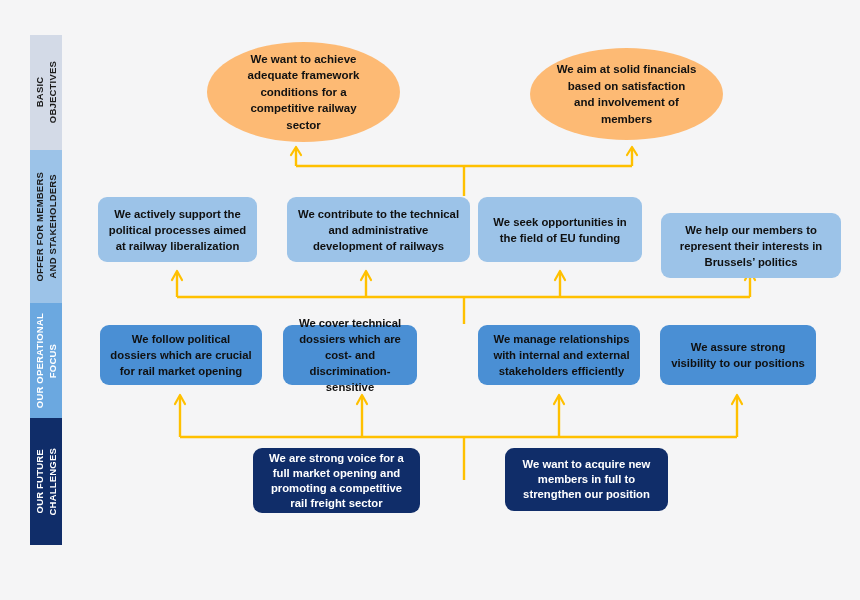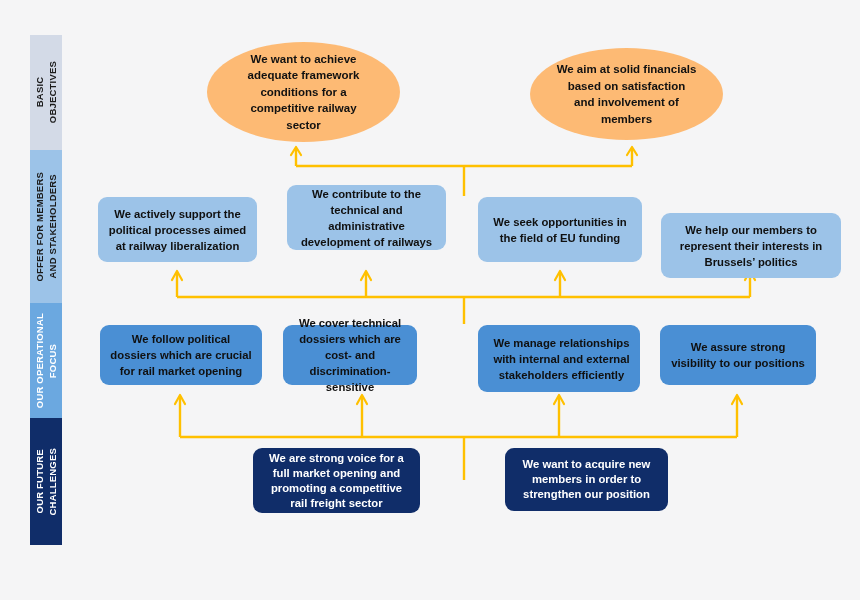--- a/index.html
+++ b/index.html
@@ -90,28 +90,28 @@
   }
   .box.tier-challenge {
     background: #102d69;
     color: #ffffff;
     font-size: 11.3px;
     line-height: 15px;
   }
 
   
   #box-liberalization { left: 98px;  top: 197px; width: 159px; height: 65px; }
-  #box-technical      { left: 287px; top: 185px; width: 159px; height: 65px; }
+  #box-technical      { left: 287px; top: 197px; width: 183px; height: 65px; }
   #box-funding        { left: 478px; top: 197px; width: 164px; height: 65px; }
   #box-brussels       { left: 661px; top: 213px; width: 180px; height: 65px; align-items: center; }
 
   
   #box-dossiers       { left: 100px; top: 325px; width: 162px; height: 60px; }
   #box-cover          { left: 283px; top: 325px; width: 134px; height: 60px; }
-  #box-relationships  { left: 478px; top: 325px; width: 162px; height: 67px; padding-left: 14px; }
+  #box-relationships  { left: 478px; top: 325px; width: 162px; height: 60px; padding-left: 14px; }
   #box-visibility     { left: 660px; top: 325px; width: 156px; height: 60px; }
 
   
   #box-freight        { left: 253px; top: 448px; width: 167px; height: 65px; justify-content: flex-end; }
   #box-acquire        { left: 505px; top: 448px; width: 163px; height: 63px; }
 
   
   #connectors {
     position: absolute;
     left: 0; top: 0;
@@ -212,16 +212,16 @@
     <span>We manage relationships with internal and external stakeholders efficiently</span>
   </div>
   <div class="box tier-focus" id="box-visibility">
     <span>We assure strong visibility to our positions</span>
   </div>
 
   <div class="box tier-challenge" id="box-freight">
     <span>We are strong voice for a full market opening and promoting a competitive rail freight sector</span>
   </div>
   <div class="box tier-challenge" id="box-acquire">
-    <span>We want to acquire new members in order to strengthen our position</span>
+    <span>We want to acquire new members in full to strengthen our position</span>
   </div>
 
 </div>
 
 </body></html>

